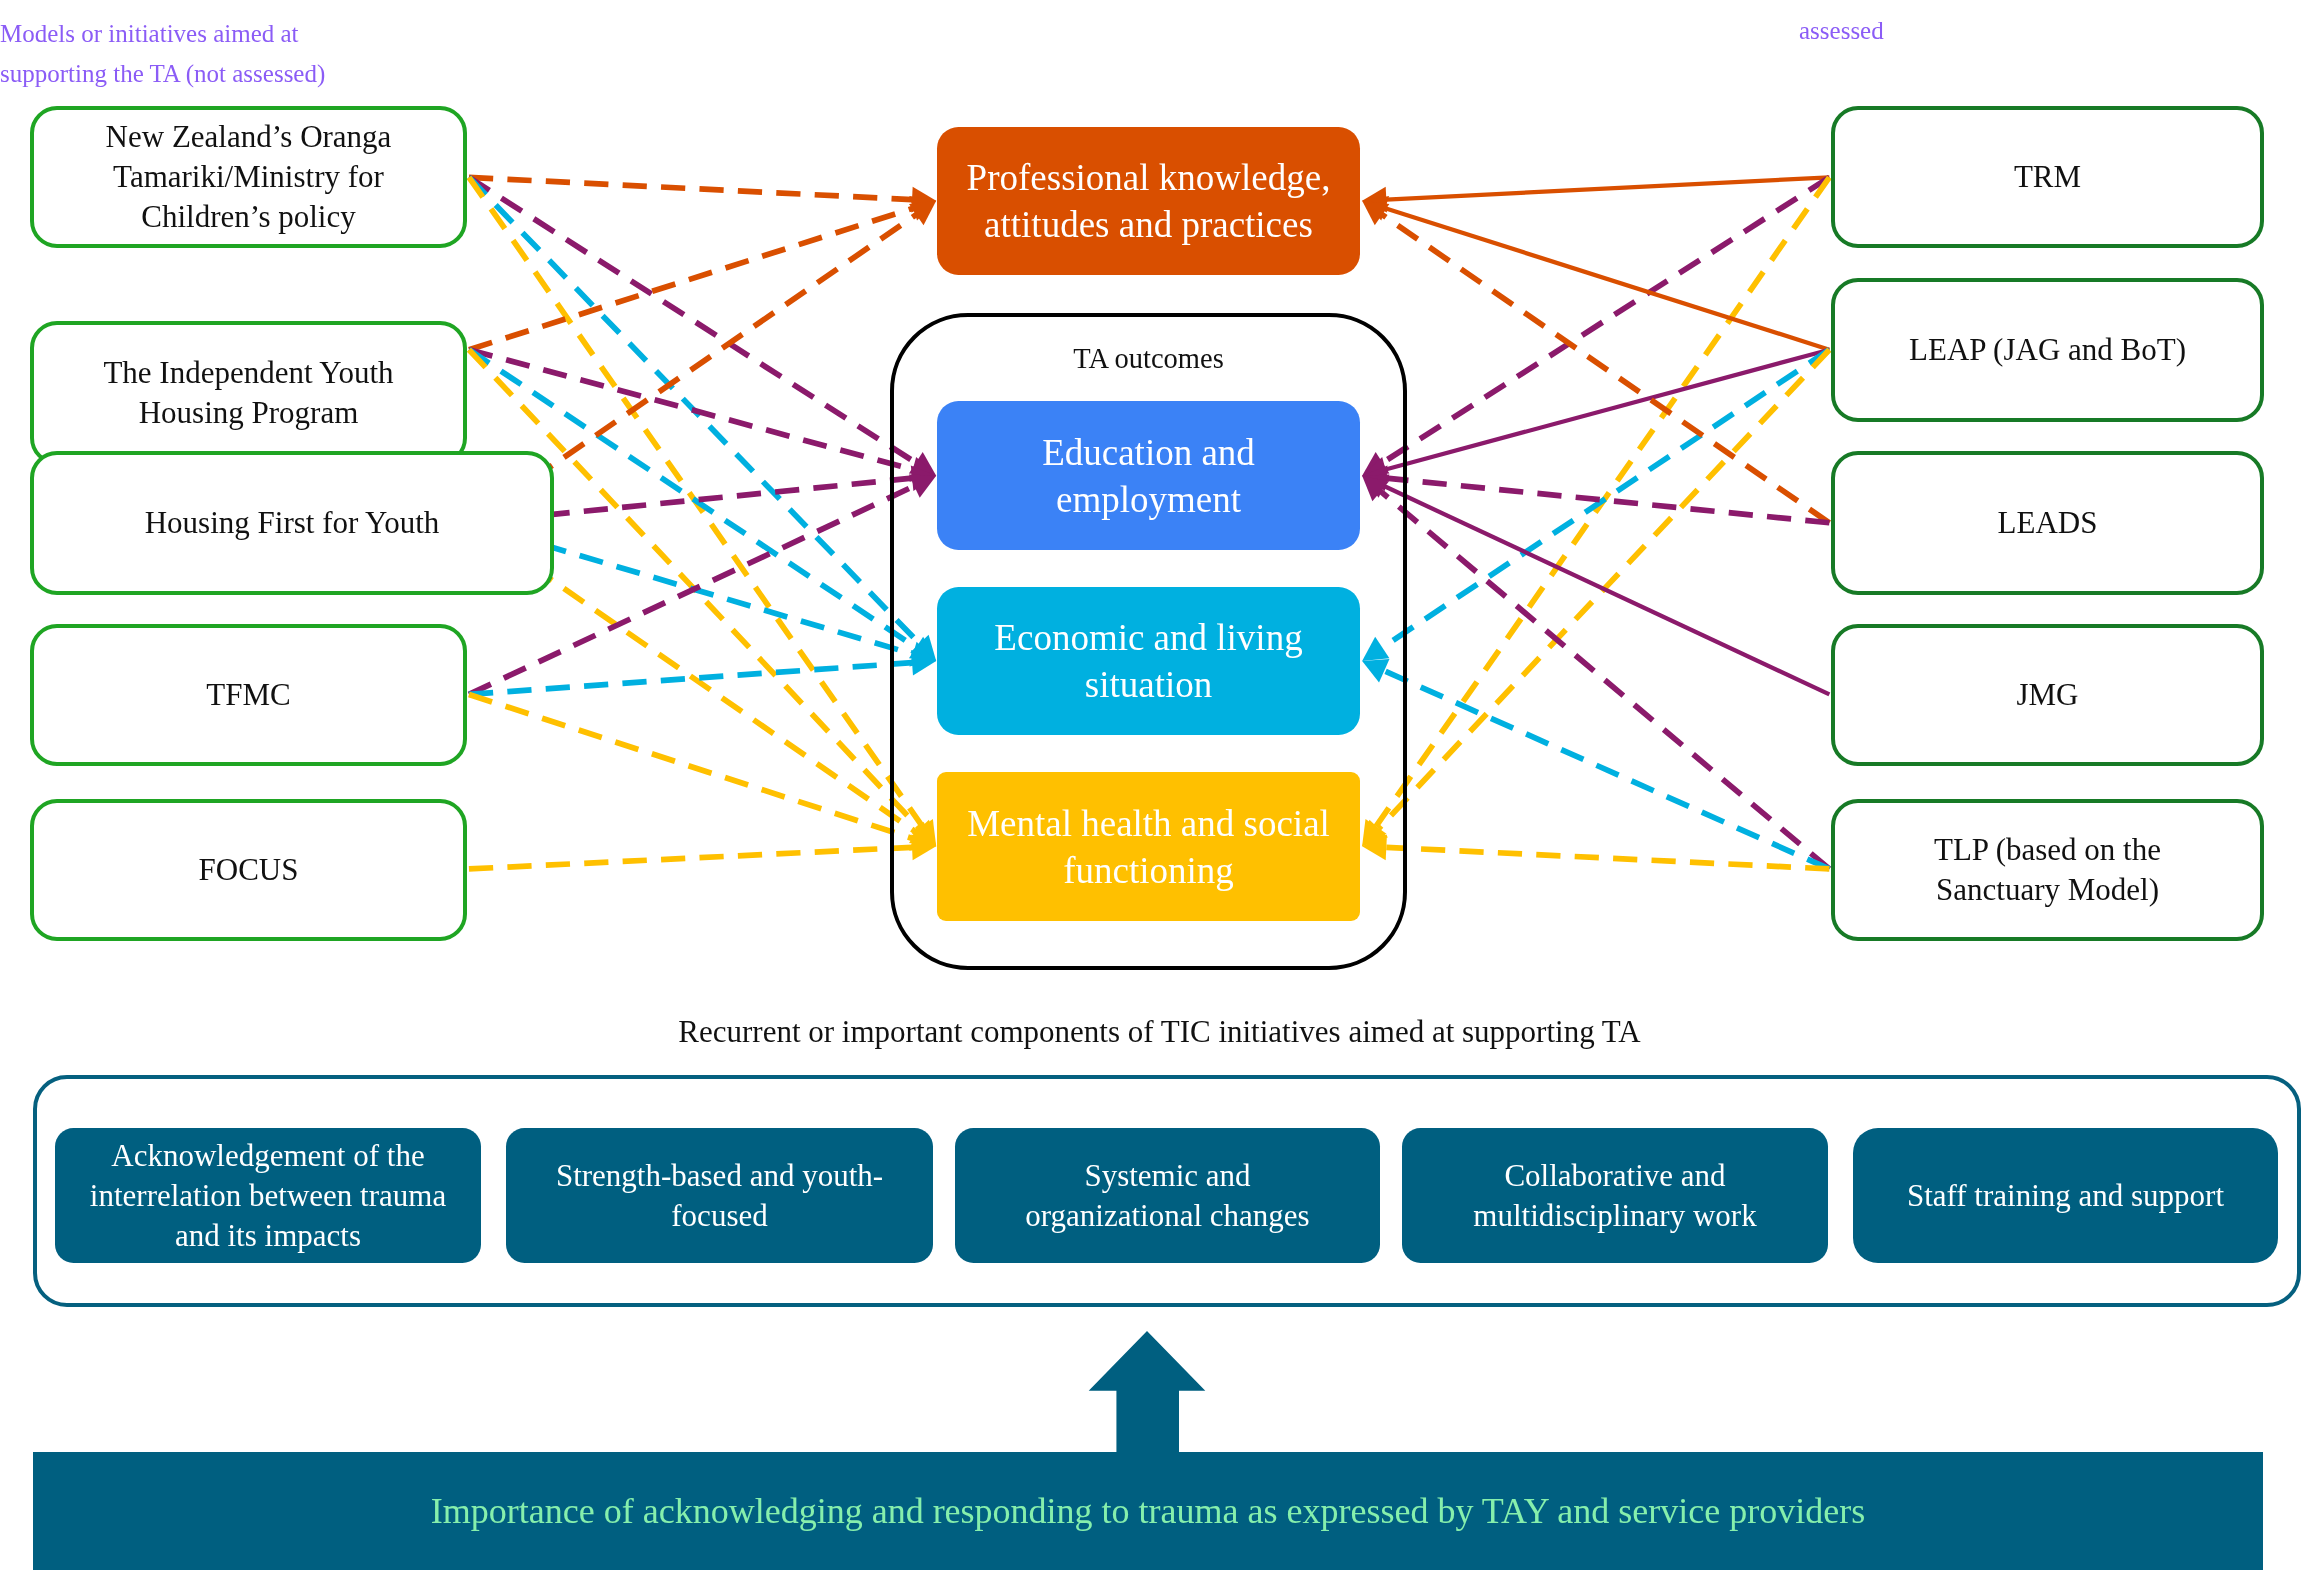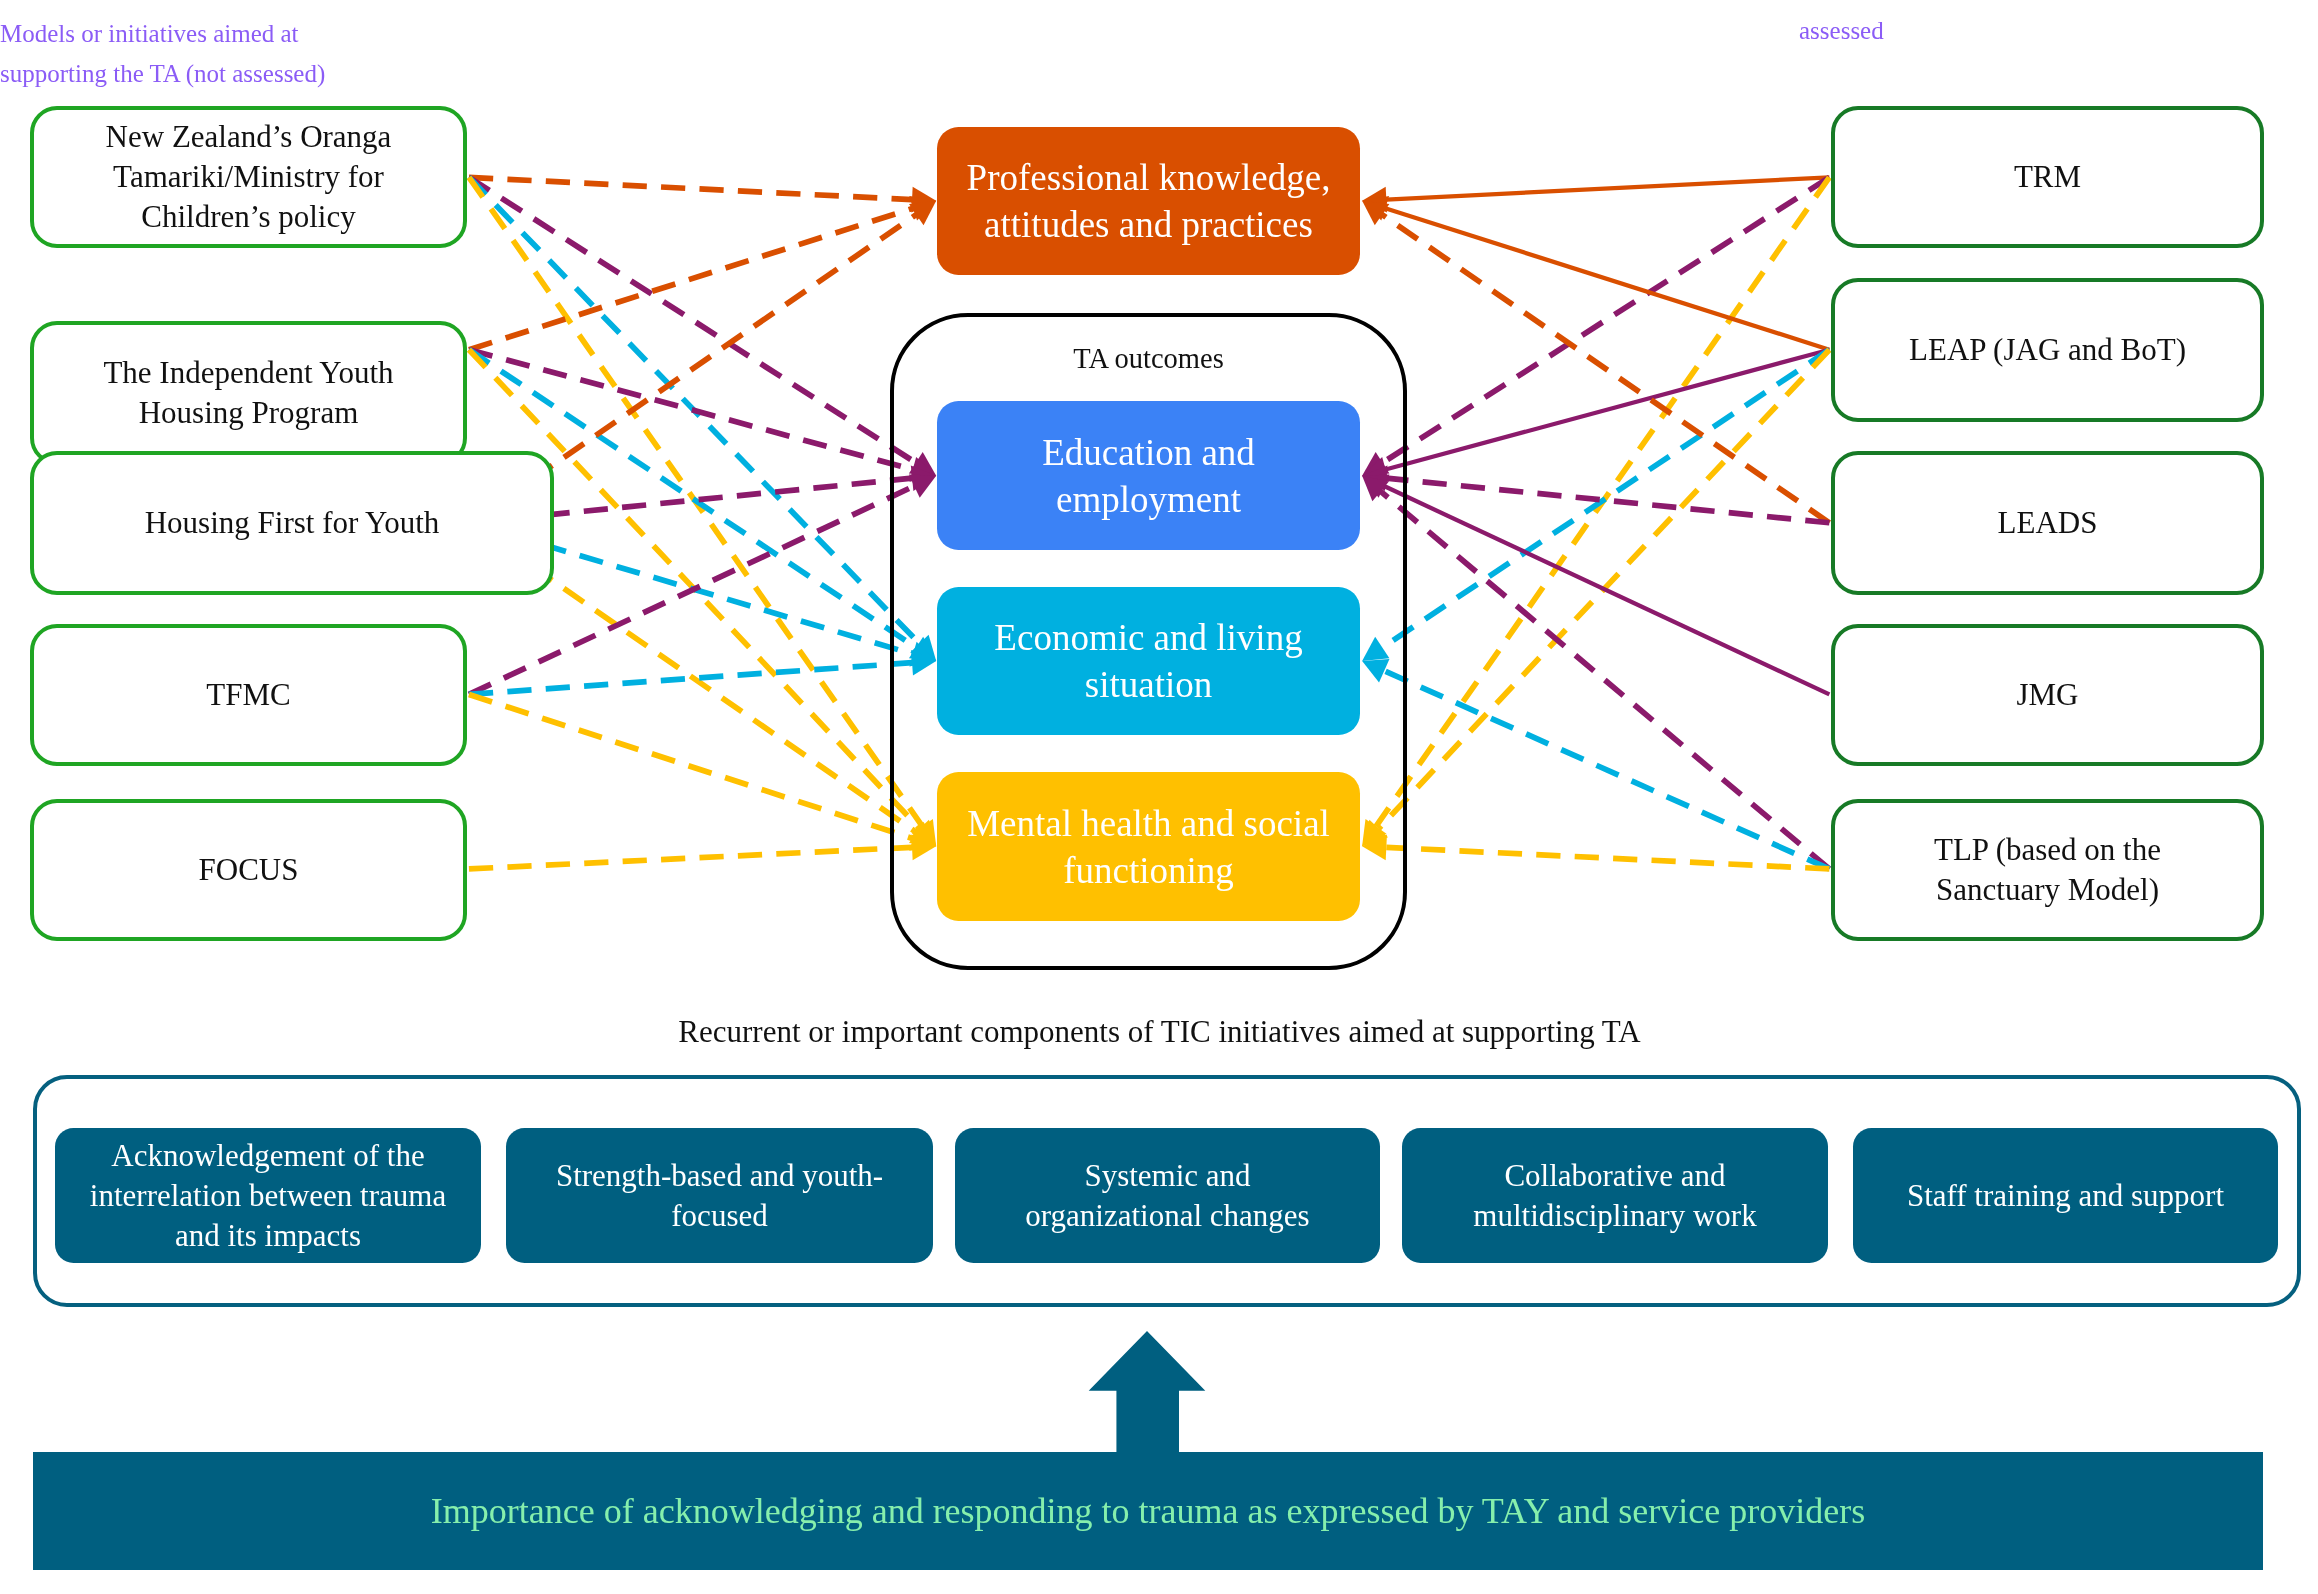--- a/index.html
+++ b/index.html
@@ -136,39 +136,39 @@
 
 <div class="container" style="left:890px; top:313px; width:517px; height:657px;"></div>
 <div class="container-label" style="left:890px; top:343px; width:517px;">TA outcomes</div>
 
 <div class="outcome" style="left:937px; top:401px; width:423px; height:149px; background:#3b82f6; padding:0 43px;">
     <span>Education and employment</span>
   </div>
 <div class="outcome" style="left:937px; top:587px; width:423px; height:148px; background:#00b0e0; padding:0 28.5px;">
     <span>Economic and living situation</span>
   </div>
-<div class="outcome" style="left:937px; top:772px; width:423px; height:149px; background:#ffc000; padding:0 28.5px;">
+<div class="outcome" style="left:937px; top:772px; width:423px; height:149px; background:#ffc000; padding:0 28.5px;border-radius:9px;">
     <span>Mental health and social functioning</span>
   </div>
 
 <div class="section-title" style="left:0; top:1014px; width:2319px;">Recurrent or important components of TIC initiatives aimed at supporting TA</div>
 <div class="comp-wrap" style="left:33px; top:1075px; width:2268px; height:232px;"></div>
 <div class="comp" style="left:55px; top:1128px; width:426px; height:135px;">
     <span>Acknowledgement of the interrelation between trauma and its impacts</span>
   </div>
 <div class="comp" style="left:506px; top:1128px; width:427px; height:135px; padding:0 28.5px;">
     <span>Strength-based and youth-focused</span>
   </div>
 <div class="comp" style="left:955px; top:1128px; width:425px; height:135px; padding:0 43px;align-items:center;">
     <span>Systemic and organizational changes</span>
   </div>
 <div class="comp" style="left:1402px; top:1128px; width:426px; height:135px; padding:0 36px;">
     <span>Collaborative and multidisciplinary work</span>
   </div>
-<div class="comp" style="left:1853px; top:1128px; width:425px; height:135px;">
+<div class="comp" style="left:1853px; top:1128px; width:425px; height:135px;border-radius:25px;">
     <span>Staff training and support</span>
   </div>
 
 <svg class="abs" style="left:1083px; top:1325px;" width="128" height="132" viewBox="0 0 180 185">
   <polygon points="90,8 172,92 135,92 135,185 47,185 47,92 8,92" fill="#005f80"></polygon>
 </svg>
 
 <div class="banner" style="left:33px; top:1452px; width:2230px; height:118px;">
     <span>Importance of acknowledging and responding to trauma as expressed by TAY and service providers</span>
   </div>

